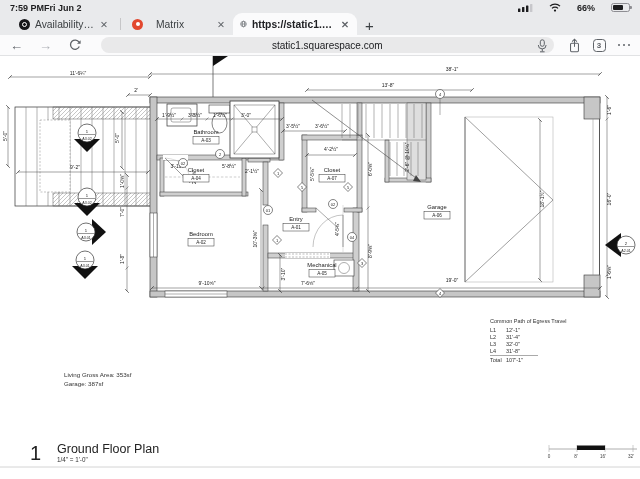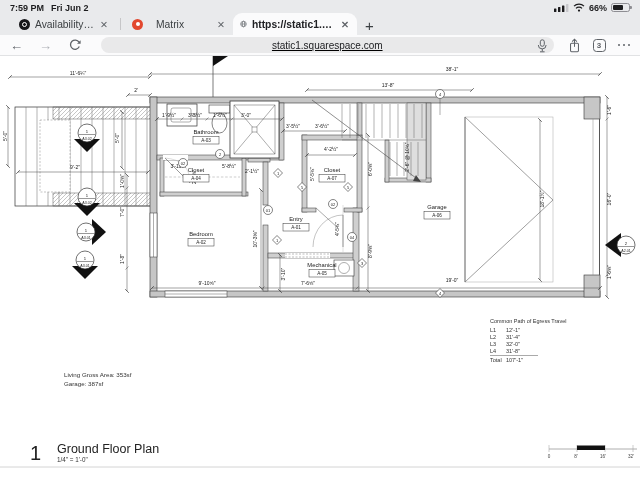--- a/index.html
+++ b/index.html
@@ -1,22 +1,22 @@
 <!DOCTYPE html>
 <html><head>
 <meta charset="utf-8">
 <style>
   html,body{margin:0;padding:0;background:#888;}
   #screen{position:relative;width:640px;height:479px;background:#fff;overflow:hidden;
           font-family:"Liberation Sans", sans-serif;}
   
   .statusbar{position:absolute;left:0;top:0;width:640px;height:13px;background:#e9eaec;
              display:flex;justify-content:space-between;align-items:center;padding:2px 10px 0 10px;box-sizing:border-box;}
-  .sb-left{display:flex;gap:7px;font-size:9px;font-weight:bold;color:#1c1c1e;justify-content:space-between;}
-  .sb-right{display:flex;align-items:center;gap:4px;font-size:9px;font-weight:bold;color:#1c1c1e;}
+  .sb-left{display:flex;font-size:9px;font-weight:bold;color:#1c1c1e;justify-content:space-between;}
+  .sb-right{display:flex;align-items:center;gap:16px;font-size:9px;font-weight:bold;color:#1c1c1e;}
   .batt{position:relative;width:19px;height:9px;border:1px solid #8e8e93;border-radius:2.5px;box-sizing:border-box;}
   .batt i{position:absolute;left:1px;top:1px;height:5px;width:10px;background:#1c1c1e;border-radius:1px;}
   .batt:after{content:"";position:absolute;right:-3px;top:2px;width:2px;height:3px;background:#8e8e93;border-radius:0 1px 1px 0;}
   
   .tabstrip{position:absolute;left:0;top:13px;width:640px;height:22px;background:#e9eaec;
             display:flex;align-items:flex-end;padding-left:12px;box-sizing:border-box;}
   .tab{height:22px;display:flex;align-items:center;gap:5px;padding:0 7px;box-sizing:border-box;font-size:10.3px;color:#3c4043;}
   .tab .tlabel{white-space:nowrap;overflow:hidden;text-overflow:ellipsis;}
   .tab.active{background:#fbfbfc;border-radius:9px 9px 0 0;font-weight:bold;color:#202124;}
   .tclose{font-size:9.5px;color:#5f6368;padding:0 1px;}
@@ -26,21 +26,21 @@
   .fav.dark:after{content:"";position:absolute;left:3px;top:3px;width:5px;height:5px;border:1px solid #fff;border-radius:50%;box-sizing:border-box;}
   .fav.red{background:#e2472e;}
   .fav.red:after{content:"";position:absolute;left:3.5px;top:3.5px;width:4px;height:4px;background:#fff;border-radius:50%;}
   .newtab{font-size:15px;color:#3c4043;margin:0 0 2px 8px;line-height:1;}
   
   .toolbar{position:absolute;left:0;top:35px;width:640px;height:21px;background:#fbfbfc;border-bottom:1px solid #e1e2e4;
            display:flex;align-items:center;box-sizing:border-box;padding:0 10px;}
   .navbtn{font-size:13px;color:#5f6368;margin-right:16px;line-height:1;}
   .navbtn.fwd{color:#aeb1b6;}
   .urlpill{flex:1;height:16px;background:#e9e9ea;border-radius:9px;margin:0 14px 0 4px;
-           display:flex;align-items:center;justify-content:center;position:relative;text-decoration:underline;}
+           display:flex;align-items:center;justify-content:center;position:relative;}
   .urlpill .url{font-size:10px;color:#202124;}
   .urlpill .mic{position:absolute;right:7px;top:1.5px;}
   .tbicons{display:flex;align-items:center;gap:12px;}
   .tabcount{width:13px;height:13px;border:1.4px solid #5f6368;border-radius:3.5px;box-sizing:border-box;
             font-size:8px;font-weight:bold;color:#5f6368;display:flex;align-items:center;justify-content:center;}
   .dots{display:flex;gap:2.5px;}
   .dots i{width:2.5px;height:2.5px;border-radius:50%;background:#5f6368;}
   
   .content{position:absolute;left:0;top:56px;width:640px;height:423px;background:#fff;}
   

